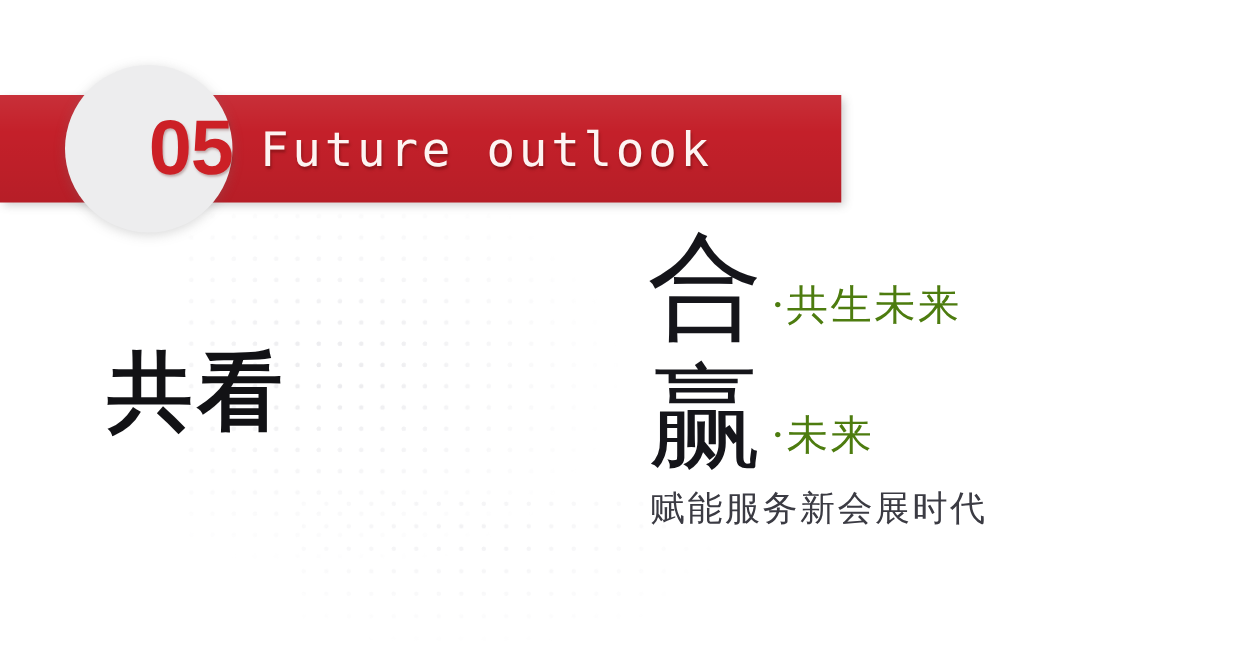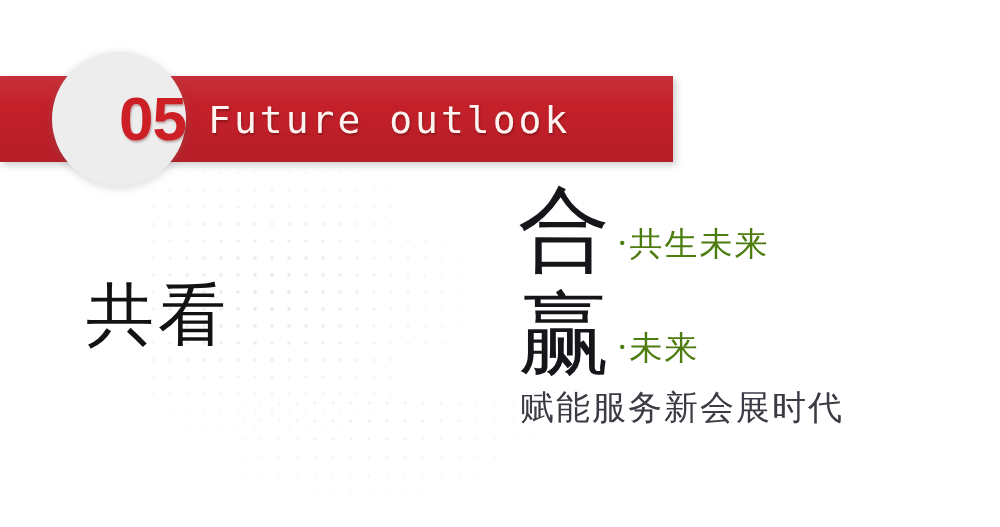--- a/index.html
+++ b/index.html
@@ -105,21 +105,21 @@
     text-shadow: 1px 2px 2px rgba(90,10,10,0.45);
     white-space: nowrap;
   }
 
   
   .headline-left {
     position: absolute;
     left: 86px;
     top: 272px;
     font-family: "DejaVu Sans", "Liberation Sans", sans-serif;
-    font-weight: normal;
+    font-weight: bold;
     font-size: 68px;
     line-height: 86px;
     color: #121215;
     letter-spacing: 4px;
     white-space: nowrap;
   }
   .headline-left .line2 {
     display: block;
     padding-left: 135px;
   }
@@ -161,21 +161,21 @@
     letter-spacing: 1px;
     margin-top: 2px;
     margin-left: 2px;
     white-space: nowrap;
   }
   .rb-row-2 {
     margin-top: 8px;
   }
   .rb-footer {
     font-family: "DejaVu Serif", "Liberation Serif", serif;
-    font-size: 34px;
+    font-size: 28px;
     line-height: 46px;
     color: #3b3b43;
     letter-spacing: 2px;
     margin-top: 2px;
     margin-left: 2px;
     white-space: nowrap;
   }
 </style>
 </head>
 <body>

